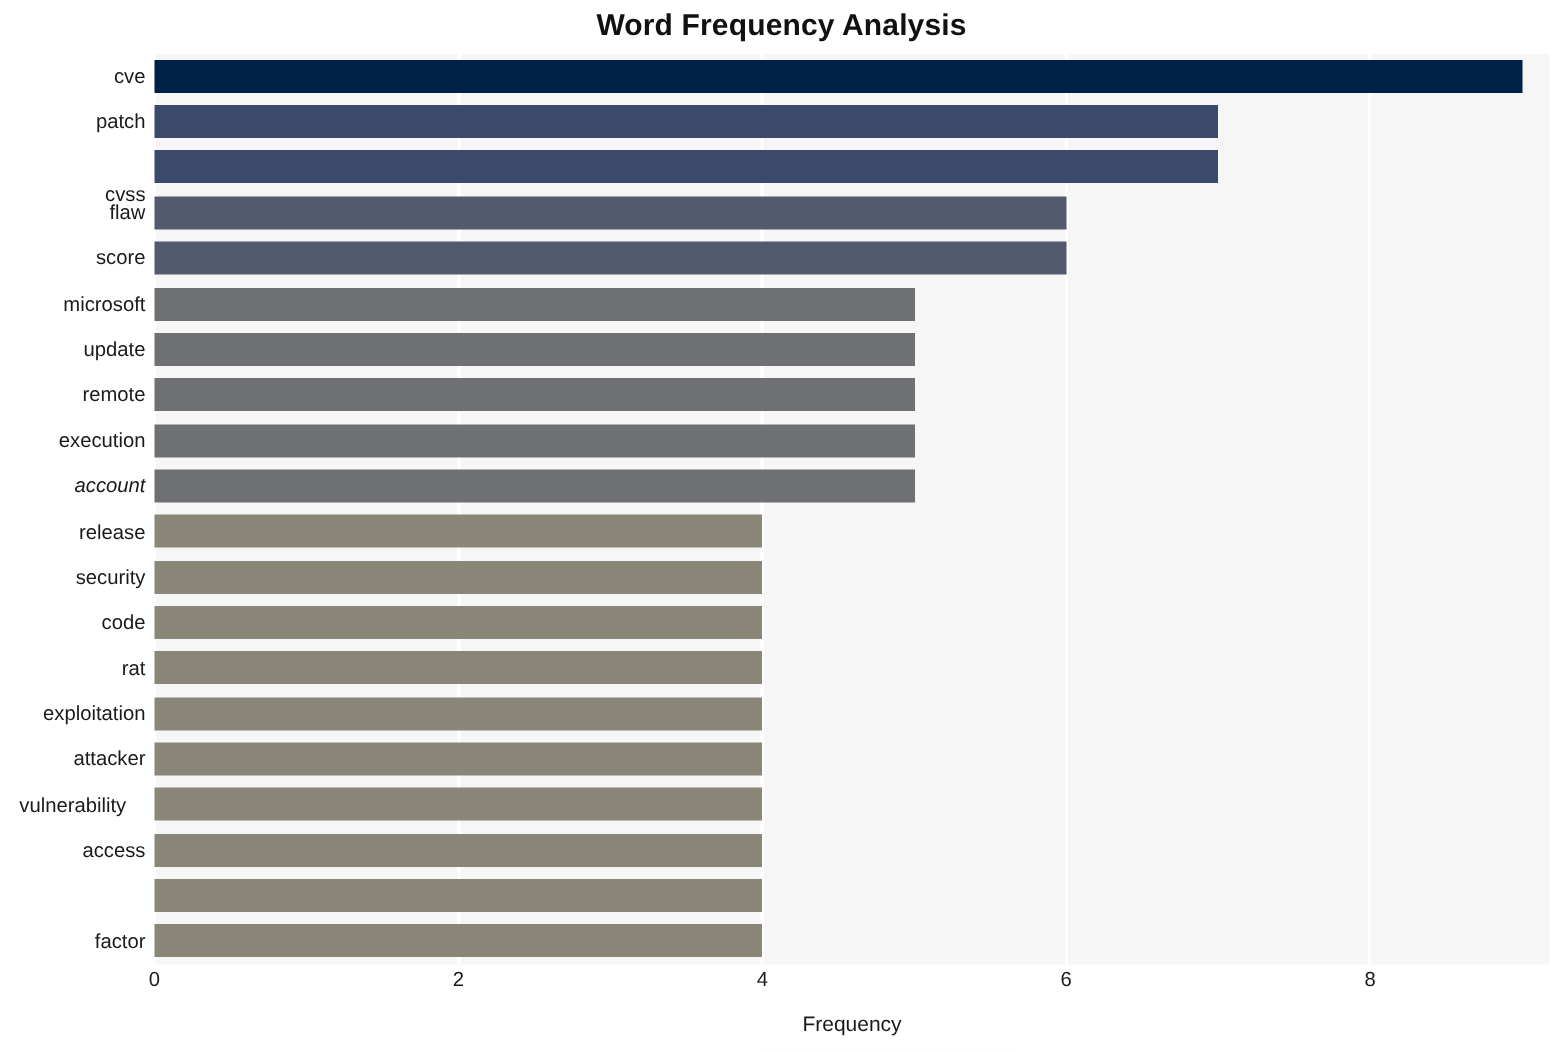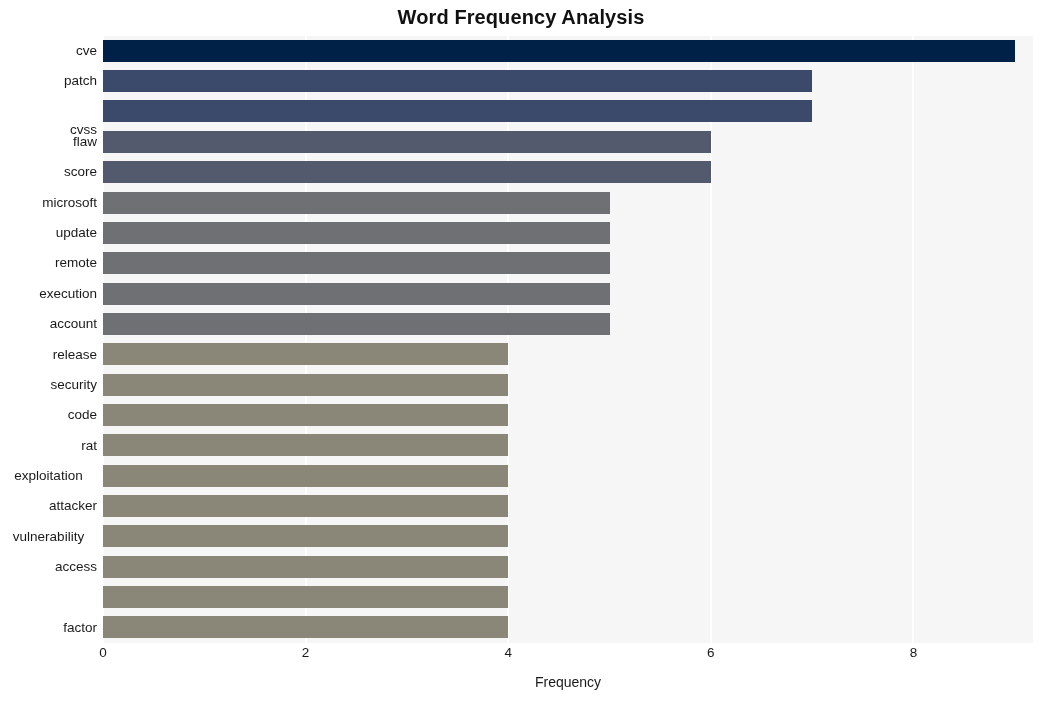--- a/index.html
+++ b/index.html
@@ -201,26 +201,26 @@
   <div class="ylabels" id="ylabels-layer">
       <div class="ylabel" style="top: 0px; height: 30.35px; line-height: 30.35px;">cve</div>
       <div class="ylabel" style="top: 30.35px; height: 30.35px; line-height: 30.35px;">patch</div>
       <div class="ylabel" style="top: 60.7px; height: 30.35px; line-height: 30.35px; margin-top: 18px;">cvss</div>
       <div class="ylabel" style="top: 91.05px; height: 30.35px; line-height: 30.35px;">flaw</div>
       <div class="ylabel" style="top: 121.4px; height: 30.35px; line-height: 30.35px; padding-left: 44px;">score</div>
       <div class="ylabel" style="top: 151.75px; height: 30.35px; line-height: 30.35px;">microsoft</div>
       <div class="ylabel" style="top: 182.1px; height: 30.35px; line-height: 30.35px;">update</div>
       <div class="ylabel" style="top: 212.45px; height: 30.35px; line-height: 30.35px;">remote</div>
       <div class="ylabel" style="top: 242.8px; height: 30.35px; line-height: 30.35px;">execution</div>
-      <div class="ylabel" style="top: 273.15px; height: 30.35px; line-height: 30.35px;">account</div>
+      <div class="ylabel" style="top: 273.15px; height: 30.35px; line-height: 30.35px; font-style: italic;">account</div>
       <div class="ylabel" style="top: 303.5px; height: 30.35px; line-height: 30.35px;">release</div>
       <div class="ylabel" style="top: 333.85px; height: 30.35px; line-height: 30.35px;">security</div>
       <div class="ylabel" style="top: 394.55px; height: 30.35px; line-height: 30.35px;">rat</div>
       <div class="ylabel" style="top: 364.2px; height: 30.35px; line-height: 30.35px;">code</div>
-      <div class="ylabel" style="top: 424.9px; height: 30.35px; line-height: 30.35px; text-align: center;">exploitation</div>
+      <div class="ylabel" style="top: 424.9px; height: 30.35px; line-height: 30.35px;">exploitation</div>
       <div class="ylabel" style="top: 455.25px; height: 30.35px; line-height: 30.35px; text-align: right;">attacker</div>
       <div class="ylabel" style="top: 485.6px; height: 30.35px; line-height: 30.35px; text-align: center;">vulnerability</div>
       <div class="ylabel" style="top: 515.95px; height: 30.35px; line-height: 30.35px;">access</div>
       <div class="ylabel" style="top: 576.65px; height: 30.35px; line-height: 30.35px;">factor</div>
     </div>
 
   <div class="xticks" id="xticks-layer">
       <div class="xtick" style="left: 0px;">0</div>
       <div class="xtick" style="left: 202.614px;">2</div>
       <div class="xtick" style="left: 405.229px;">4</div>

